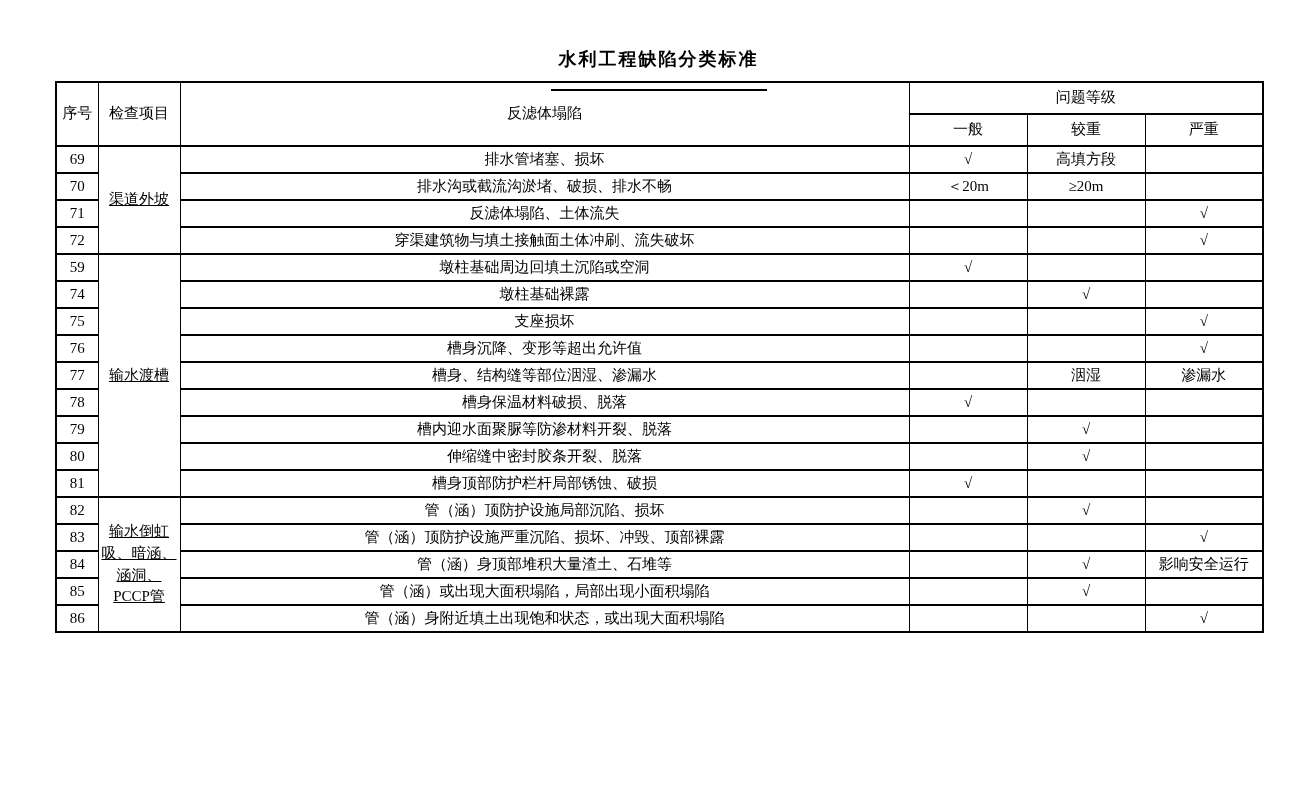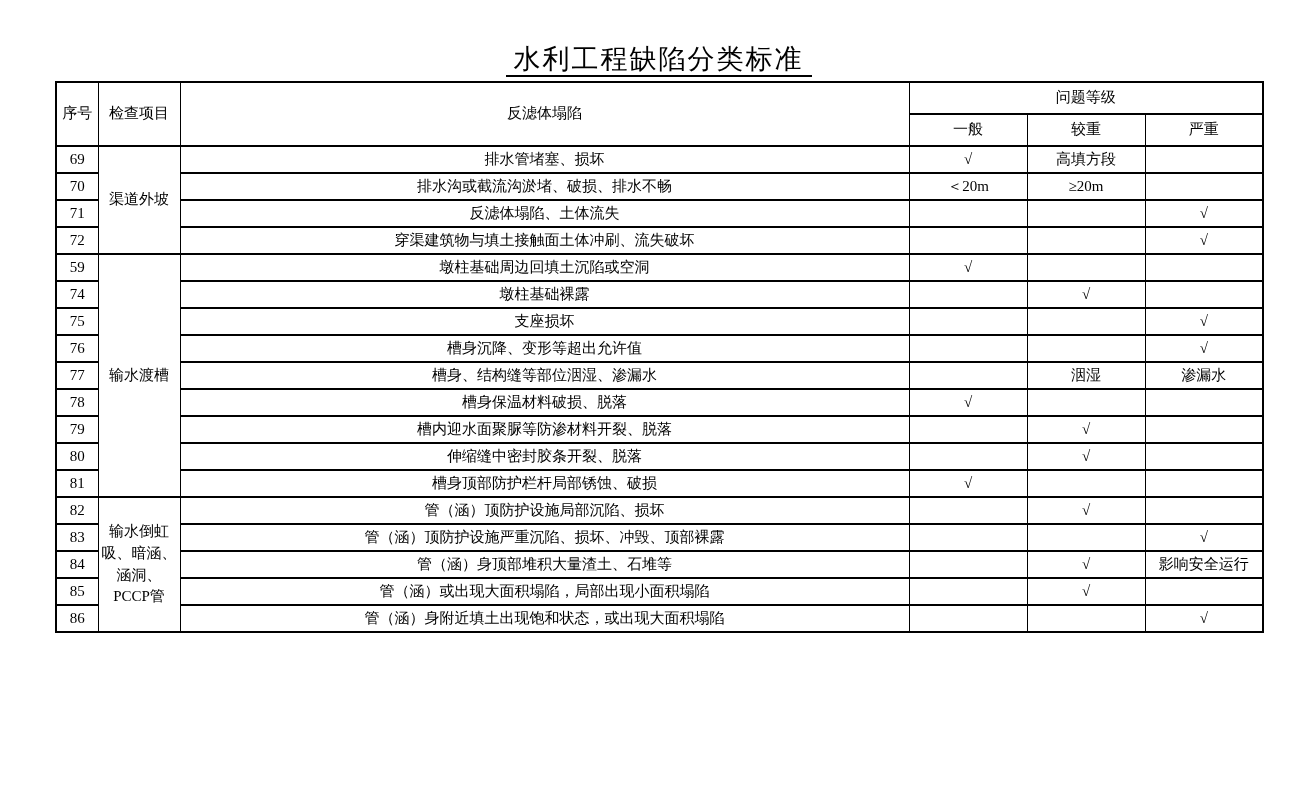--- a/index.html
+++ b/index.html
@@ -11,26 +11,26 @@
   }
   .page { position: relative; width: 1303px; height: 785px; overflow: hidden; }
 
   .title-wrap {
     position: absolute;
     left: 55px; top: 44px; width: 1207px;
     text-align: center;
   }
   .doc-title {
     display: inline-block;
-    font-size: 27px;
-    font-weight: normal;
+    font-size: 18px;
+    font-weight: bold;
     letter-spacing: 2px;
     line-height: 30px;
     border-bottom: 2px solid #000;
-    padding: 0 8px 1px 8px;
+    padding: 0 8px 15px 8px;
   }
 
   table.defect {
     position: absolute;
     left: 55px; top: 81px;
     width: 1207px;
     border-collapse: collapse;
     table-layout: fixed;
     border: 2px solid #000;
   }
@@ -47,21 +47,21 @@
     overflow: hidden;
     line-height: 1.45;
   }
   thead tr { height: 32px; }
   tbody tr { height: 27px; }
   td.desc {
     text-align: left;
     padding-left: 5px;
     white-space: nowrap;
   }
-  td.item { padding: 0 3px; }
+  td.item { padding: 0 3px; text-decoration: underline; }
 </style>
 </head>
 <body>
 
 <div class="page">
 
   <div class="title-wrap">
     <span class="doc-title">水利工程缺陷分类标准</span>
   </div>
 

